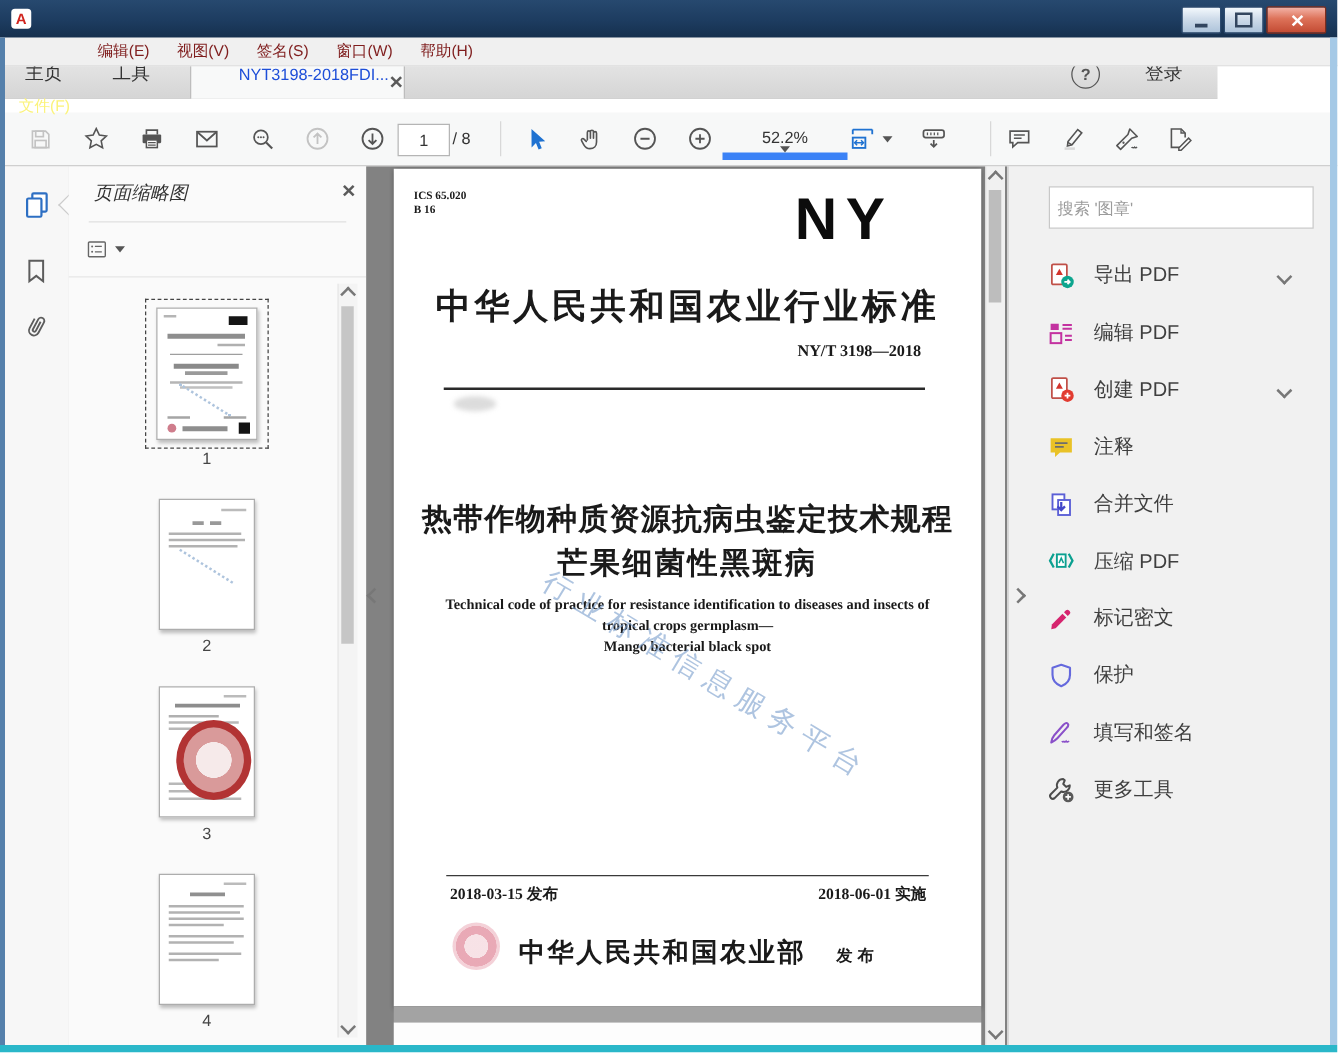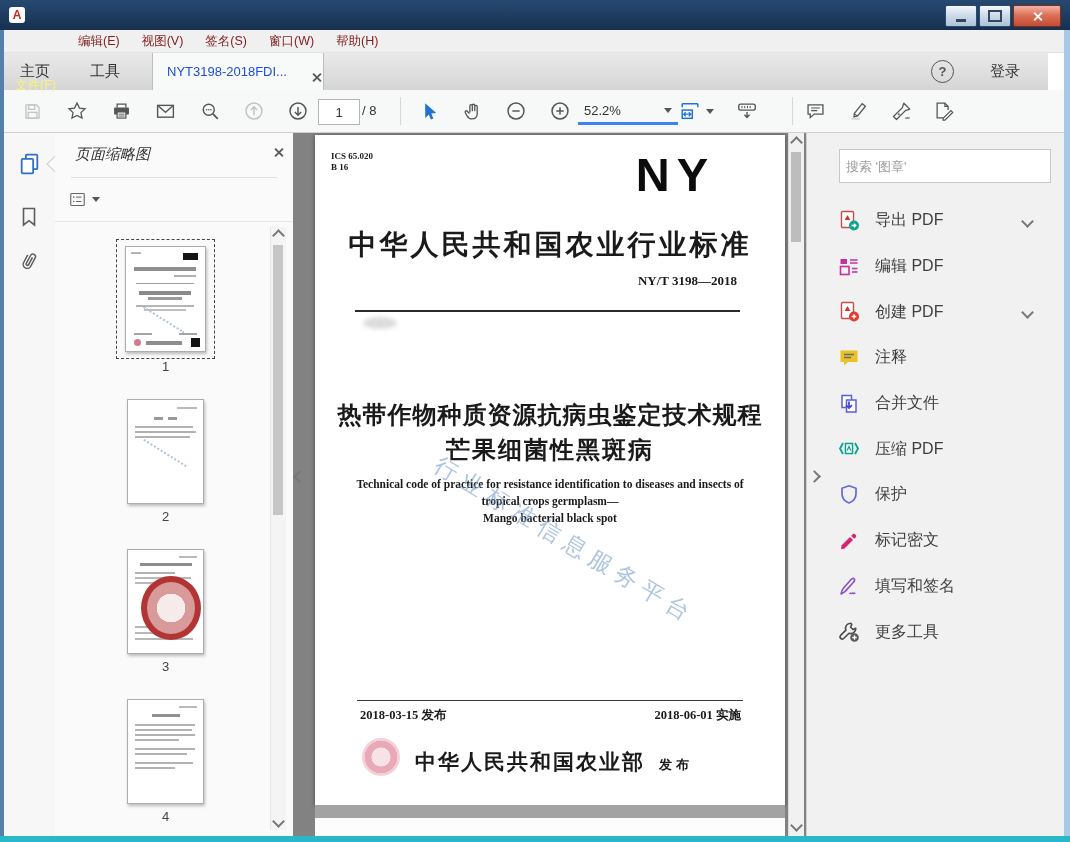--- a/index.html
+++ b/index.html
@@ -26,41 +26,41 @@
   .xmark::before{transform:rotate(45deg);}
   .xmark::after{transform:rotate(-45deg);}
   .xmark.white::before,.xmark.white::after{background:#fff;}
   .xmark.small{transform:scale(.8);}
   
   .menubar{position:absolute;left:0;top:30px;width:1070px;height:22px;background:#f0f0f0;
     border-bottom:1px solid #e2e2e2;display:flex;align-items:stretch;padding-left:4px;z-index:20;}
   .menu-item{padding:0 11px;line-height:22px;font-size:12.5px;color:#7f1d1d;}
   .menu-item.selected{background:#2e7cc5;color:#fbf37a;margin-top:44px;}
   
-  .tabbar{position:absolute;left:0;top:52px;width:1048px;height:38px;
-    background:linear-gradient(180deg,#eaeaea,#d5d5d5);border-bottom:1px solid #c2c2c2;z-index:10;}
+  .tabbar{position:absolute;left:0;top:40px;width:974px;height:38px;
+    background:linear-gradient(180deg,#eaeaea,#d5d5d5);border-bottom:1px solid #c2c2c2;z-index:10;text-align:right;}
   .tab-plain{position:absolute;top:0;height:38px;line-height:38px;font-size:15px;color:#333;padding:0 6px;}
   .tab-doc{position:absolute;left:152px;top:0;height:39px;width:170px;background:#f8f9f9;
     border-left:1px solid #bdbdbd;border-right:1px solid #bdbdbd;z-index:12;
     display:flex;align-items:center;}
   .tab-doc-label{font-size:13px;color:#1d4ed8;margin-left:14px;flex:1;white-space:nowrap;overflow:hidden;}
   .help-circle{position:absolute;right:94px;top:8px;width:21px;height:21px;border:1.5px solid #555;
     border-radius:50%;display:flex;align-items:center;justify-content:center;
     font-size:13px;font-weight:bold;color:#555;}
   .signin{position:absolute;right:28px;top:0;height:38px;line-height:38px;font-size:15px;color:#333;}
   
   .toolbar{position:absolute;left:0;top:90px;width:1070px;height:42px;background:#f7f8f8;
     border-bottom:1px solid #cfcfcf;z-index:10;}
   .tbi{position:absolute;top:7px;width:28px;height:28px;display:flex;align-items:center;justify-content:center;}
   .sep{position:absolute;top:7px;width:1px;height:28px;background:#d8d8d8;}
   .page-input{position:absolute;left:318px;top:9px;width:36px;height:22px;border:1px solid #b5b5b5;
     background:#fff;text-align:center;font-size:13px;color:#333;font-family:inherit;}
   .page-total{position:absolute;left:362px;top:13px;font-size:13px;color:#333;}
-  .zoom-box{position:absolute;left:578px;top:9px;width:88px;height:23px;border-bottom:3px solid #3b82f6;
-    display:flex;align-items:center;justify-content:space-between;padding:0 6px;}
+  .zoom-box{position:absolute;left:578px;top:9px;width:88px;height:23px;border-bottom:6px solid #3b82f6;
+    display:flex;align-items:center;justify-content:flex-end;padding:0 6px;flex-direction:column;}
   .zoom-text{font-size:13px;color:#333;}
   .caret{width:0;height:0;border-left:4px solid transparent;border-right:4px solid transparent;border-top:5px solid #555;}
   
   .main{position:absolute;left:0;top:132px;width:1070px;height:704px;}
   
   .rail{position:absolute;left:0;top:0;width:55px;height:704px;background:#f7f7f7;border-right:1px solid #ddd;}
   .rail-btn{position:absolute;left:16px;width:26px;height:26px;display:flex;align-items:center;justify-content:center;}
   .rail-notch{position:absolute;left:49px;top:26px;width:11px;height:11px;background:#fafafa;
     border-left:1px solid #ccc;border-bottom:1px solid #ccc;transform:rotate(45deg);}
   
@@ -112,21 +112,21 @@
   .wm{position:absolute;left:60px;top:390px;width:380px;text-align:center;font-size:23px;letter-spacing:7px;
     color:rgba(125,160,205,.62);transform:rotate(31deg);transform-origin:center;}
   .hr2{position:absolute;left:42px;right:42px;top:565px;height:1px;background:#3a3a3a;}
   .d-issue{position:absolute;left:45px;top:572px;font-size:12.5px;font-weight:bold;}
   .d-impl{position:absolute;right:44px;top:572px;font-size:12.5px;font-weight:bold;}
   .seal{position:absolute;left:47px;top:603px;width:38px;height:38px;border-radius:50%;
     background:radial-gradient(circle at 50% 50%, #f6dde2 0 35%, #e59aa9 36% 60%, #f2c9d1 61% 78%, #cf6d80 79% 100%);
     opacity:.85;}
   .issuer-row{position:absolute;left:100px;top:613px;display:flex;align-items:baseline;}
   .issuer{font-size:21px;font-weight:bold;letter-spacing:2px;}
-  .publish{font-size:13px;font-weight:bold;margin-left:14px;letter-spacing:4px;}
+  .publish{font-size:13px;font-weight:bold;margin-left:24px;letter-spacing:4px;}
   
   .rpanel{position:absolute;left:806px;top:0;width:259px;height:704px;background:#f1f1f1;border-left:1px solid #cfcfcf;}
   .rp-chev{position:absolute;left:3px;top:340px;}
   .search-box{position:absolute;left:32px;top:17px;width:198px;height:32px;background:#fff;
     border:1px solid #c8c8c8;padding:0 6px;font-size:13px;color:#333;font-family:inherit;}
   .search-box::placeholder{color:#9b9b9b;}
   .tools{position:absolute;left:0;top:66px;width:259px;}
   .tool-row{position:relative;height:45.7px;display:flex;align-items:center;padding-left:30px;}
   .ticon{width:24px;height:24px;margin-right:14px;display:flex;align-items:center;justify-content:center;}
   .tlabel{font-size:16px;color:#3f3f3f;}
@@ -513,34 +513,34 @@
               <rect x="8.5" y="6.5" width="7" height="10" fill="#fff" stroke="#0ba090" stroke-width="1.5"></rect>
               <path d="M10.2 13.5l1.8-4 1.8 4" fill="none" stroke="#0ba090" stroke-width="1.2"></path>
             </svg>
         </span>
         <span class="tlabel">压缩 PDF</span>
       </div>
 
       <div class="tool-row">
         <span class="ticon">
           <svg width="24" height="24" viewBox="0 0 24 24">
-              <path d="M12 2.8l7 2.4v5.6c0 4.6-2.9 7.6-7 9.2-4.1-1.6-7-4.6-7-9.2V5.2z" fill="none" stroke="#6569dd" stroke-width="1.7" stroke-linejoin="round"></path>
-            </svg>
-        </span>
-        <span class="tlabel">保护</span>
-      </div>
-
-      <div class="tool-row">
-        <span class="ticon">
-          <svg width="24" height="24" viewBox="0 0 24 24">
               <path d="M4.5 16.5L13 8l3 3-8.5 8.5-3.5.8z" fill="#d6246e"></path>
               <path d="M14.2 6.8l1.6-1.6c.6-.6 1.6-.6 2.2 0l.8.8c.6.6.6 1.6 0 2.2l-1.6 1.6z" fill="#d6246e"></path>
             </svg>
         </span>
         <span class="tlabel">标记密文</span>
+      </div>
+
+      <div class="tool-row">
+        <span class="ticon">
+          <svg width="24" height="24" viewBox="0 0 24 24">
+              <path d="M12 2.8l7 2.4v5.6c0 4.6-2.9 7.6-7 9.2-4.1-1.6-7-4.6-7-9.2V5.2z" fill="none" stroke="#6569dd" stroke-width="1.7" stroke-linejoin="round"></path>
+            </svg>
+        </span>
+        <span class="tlabel">保护</span>
       </div>
 
       <div class="tool-row">
         <span class="ticon">
           <svg width="24" height="24" viewBox="0 0 24 24">
               <path d="M4 20c.4-2.7 1.2-4.4 2.4-5.8L13.6 6c.9-1 2.4-2.3 3.6-1.1 1.2 1.2-.1 2.7-1 3.6l-7.3 8.1C7.6 18 6 19 4 20z" fill="none" stroke="#8a50c9" stroke-width="1.6" stroke-linejoin="round"></path>
               <path d="M12.5 19.7c1.2-1.5 2.2.8 3.4-.7.6.8 1.6.6 2.3-.2" stroke="#8a50c9" fill="none" stroke-width="1.4"></path>
             </svg>
         </span>
         <span class="tlabel">填写和签名</span>

